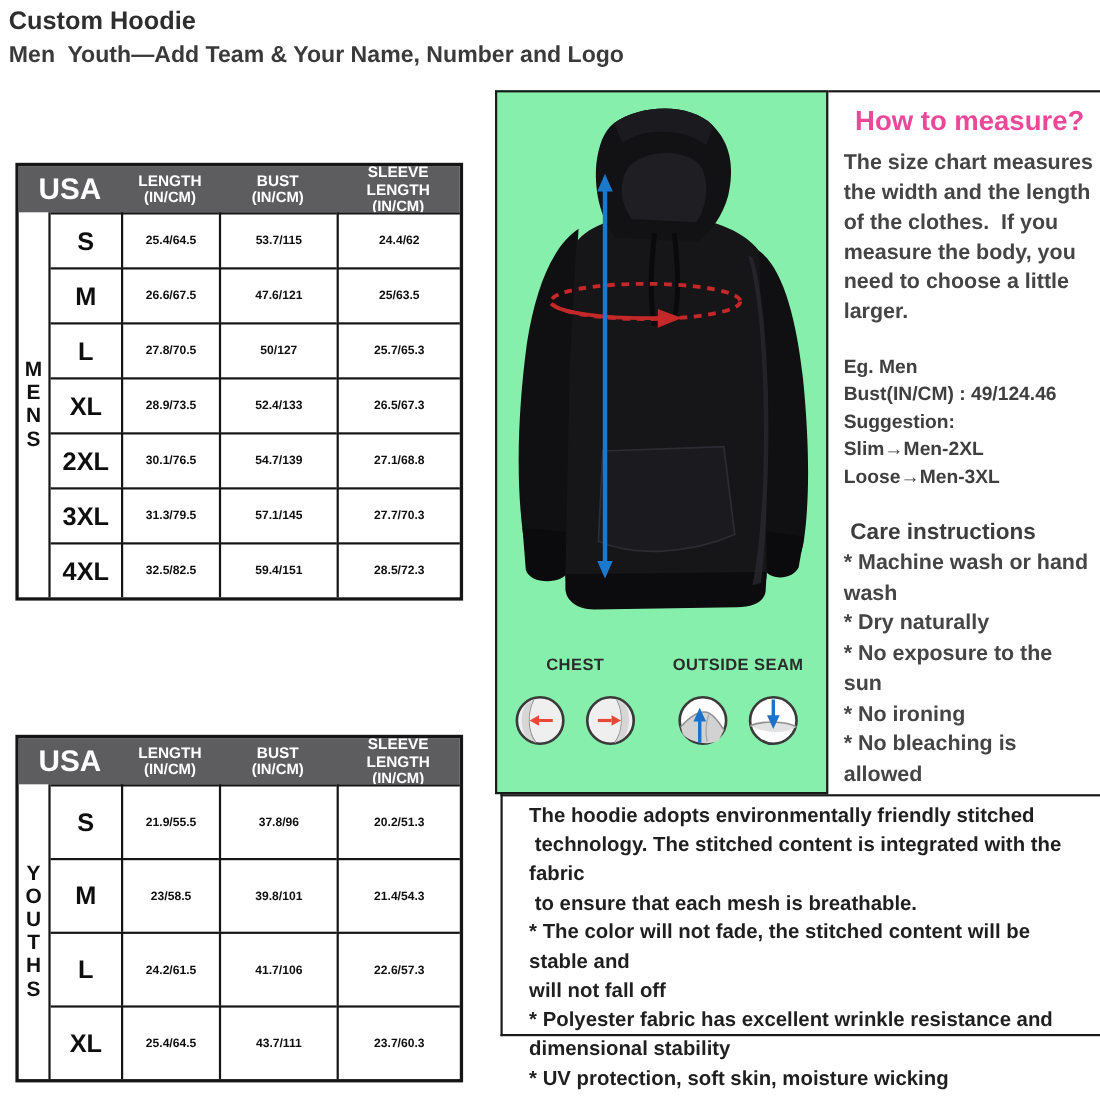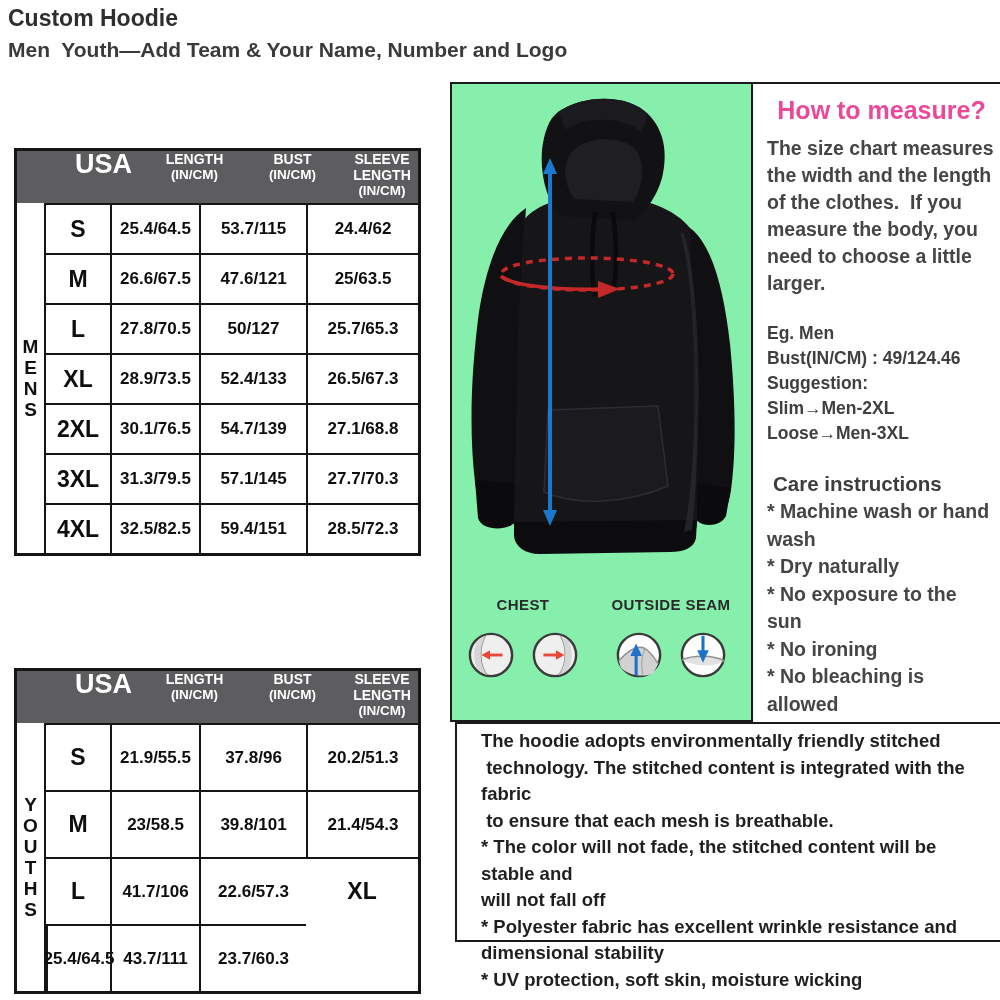--- a/index.html
+++ b/index.html
@@ -7,34 +7,34 @@
   body { font-family:"Liberation Sans", sans-serif; position:relative; color:#222; }
 
   .title { position:absolute; left:8px; top:5px; font-size:23px; font-weight:bold; color:#2e2e2e; }
   .subtitle { position:absolute; left:8px; top:38px; font-size:21px; font-weight:bold; color:#3a3a3a; white-space:pre-wrap; }
 
   
   .sizetable { position:absolute; width:407px; border:3px solid #151515; background:#fff; }
   .mens   { left:14px; top:148px; }
   .youths { left:14px; top:668px; }
 
-  .st-header { display:flex; background:#5d5d60; color:#fff; height:52px; align-items:flex-start;padding-left:40px; }
+  .st-header { display:flex; background:#5d5d60; color:#fff; height:42px; align-items:center; }
   .st-h { text-align:center; font-weight:bold; font-size:14px; line-height:16px; }
   .st-h .sub { font-size:13.5px; font-weight:bold; }
   .st-h.usa { width:93px; font-size:27px; line-height:27px; }
   .st-h.c2 { width:89px; } .st-h.c3 { width:107px; } .st-h.c4 { flex:1; }
 
   .st-body { display:flex; }
   .st-side { width:29px; border-right:2px solid #151515; display:flex; align-items:center; justify-content:center;
              font-weight:bold; font-size:19px; line-height:21px; white-space:pre-line; text-align:center; color:#111; }
   .st-grid { flex:1; display:grid; grid-template-columns:64px 89px 107px 1fr; }
   .mens   .st-grid { grid-auto-rows:50px; }
   .youths .st-grid { grid-auto-rows:67px; }
   .st-cell { display:flex; align-items:center; justify-content:center; border-top:2px solid #151515;
-             font-weight:bold; font-size:17px; color:#0e0e0e; }
+             font-weight:bold; font-size:11px; color:#0e0e0e; }
   .st-cell.sz { font-size:23px; }
   .st-cell:not(.sz) { border-left:2px solid #151515; }
 
   
   .hoodie-box { position:absolute; left:450px; top:82px; width:303px; height:640px; border:2px solid #1a1a1a; background:#86efac; }
   .measure-panel { position:absolute; left:753px; top:82px; width:247px; height:640px; border-top:2px solid #1a1a1a;
                    padding:12px 4px 0 14px; color:#454545; }
   .measure-panel h2 { font-size:25px; font-weight:bold; color:#ec4899; text-align:center; margin-bottom:10px; }
   .measure-panel .intro { font-size:19.5px; font-weight:bold; line-height:27px; white-space:pre-wrap; }
   .example { margin-top:24px; font-size:17.5px; font-weight:bold; line-height:25px; color:#3f3f3f; }
@@ -139,20 +139,21 @@
     <div class="st-grid">
         <div class="st-cell sz">S</div>
         <div class="st-cell">21.9/55.5</div>
         <div class="st-cell">37.8/96</div>
         <div class="st-cell">20.2/51.3</div>
         <div class="st-cell sz">M</div>
         <div class="st-cell">23/58.5</div>
         <div class="st-cell">39.8/101</div>
         <div class="st-cell">21.4/54.3</div>
         <div class="st-cell sz">L</div>
+        <div class="st-cell">24.2/61.5</div>
         <div class="st-cell">41.7/106</div>
         <div class="st-cell">22.6/57.3</div>
         <div class="st-cell sz">XL</div>
         <div class="st-cell">25.4/64.5</div>
         <div class="st-cell">43.7/111</div>
         <div class="st-cell">23.7/60.3</div>
       </div>
   </div>
 </div>
 

